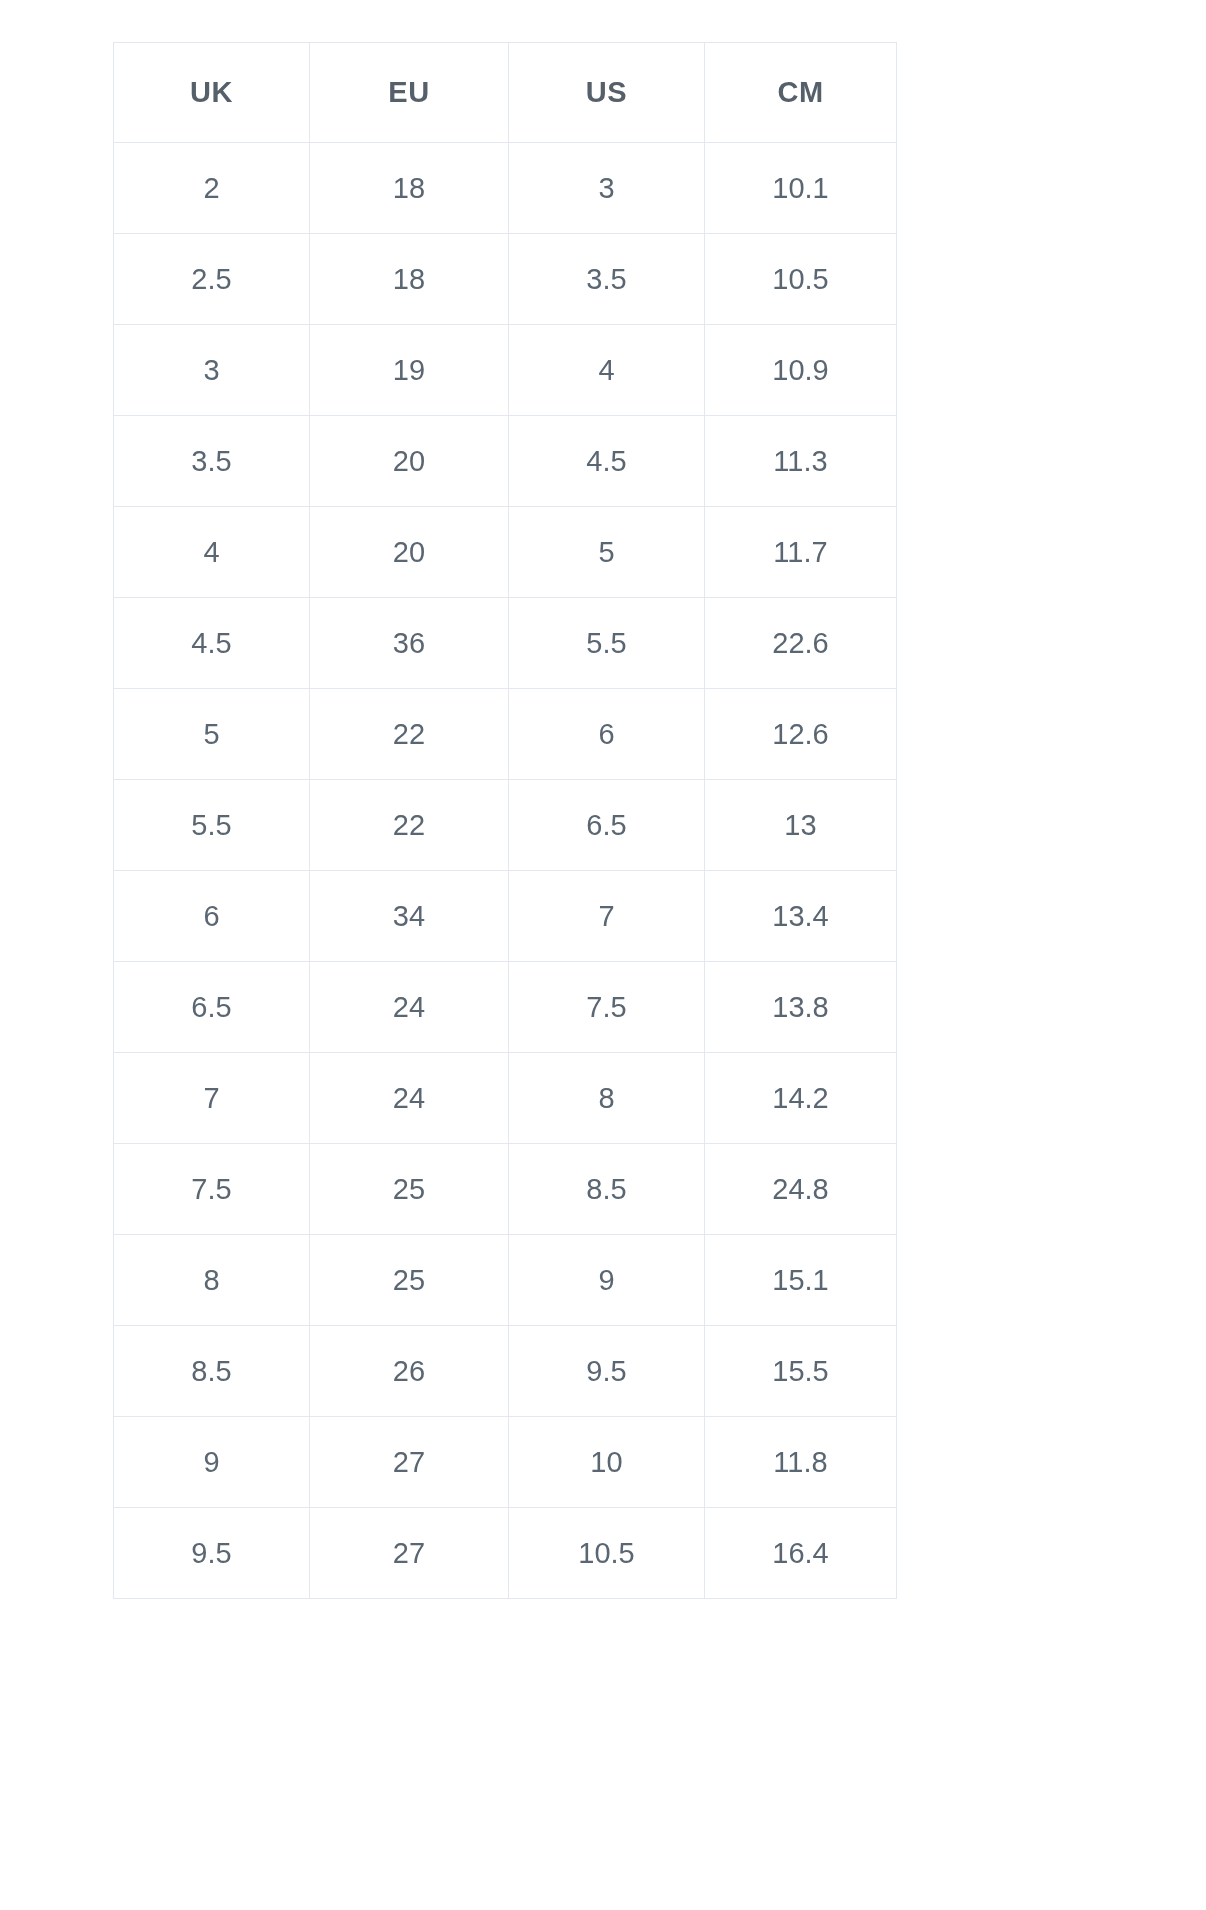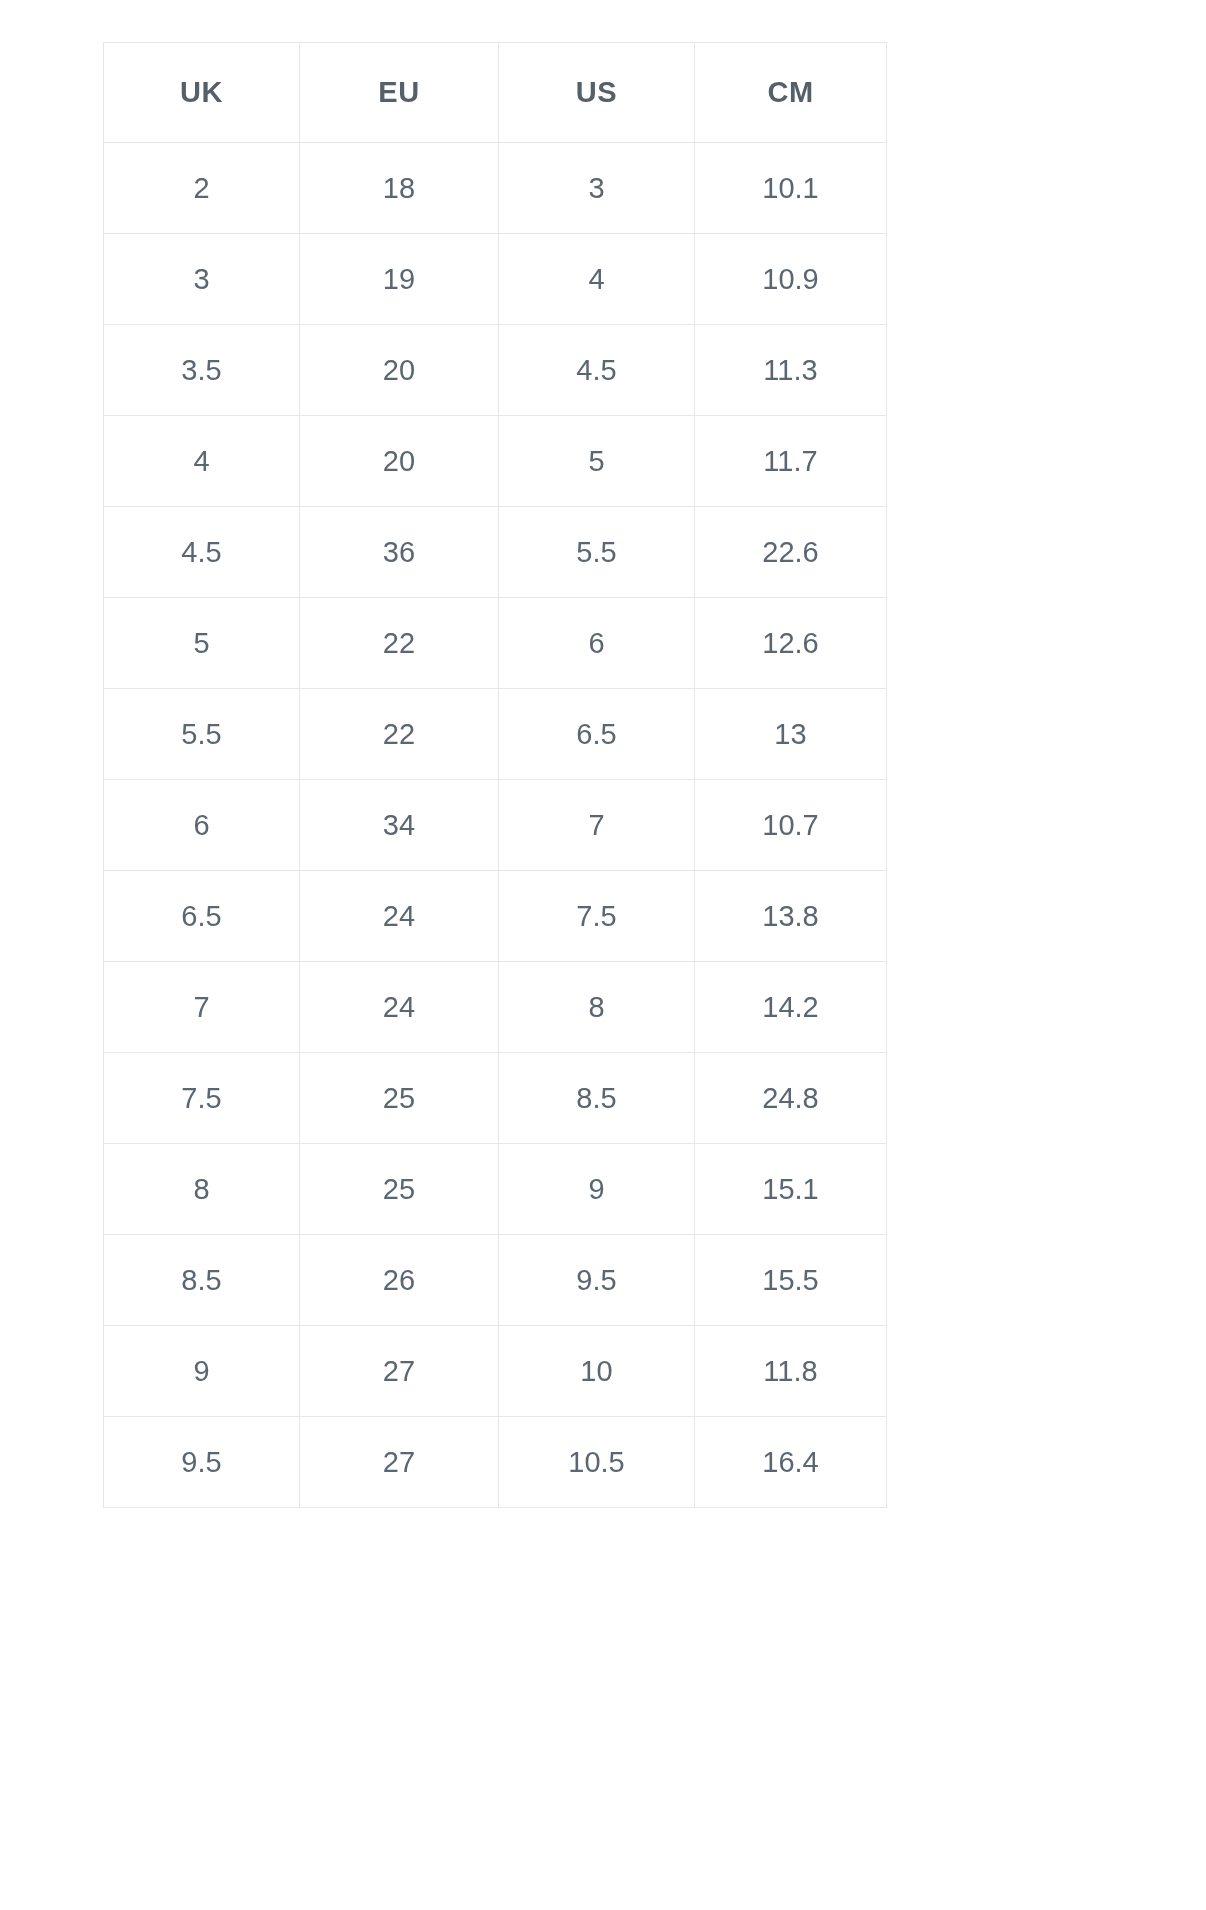--- a/index.html
+++ b/index.html
@@ -14,20 +14,21 @@
     color: #55606b;
     -webkit-font-smoothing: antialiased;
   }
 
   .page {
     width: 1092px;
     height: 1910px;
     box-sizing: border-box;
     display: block;
     position: relative;
+    margin-left: 10px;
   }
 
   .table-wrap {
     position: absolute;
     left: 103px;
     top: 42px;
     width: 783px;
   }
 
   table.size-table {
@@ -85,20 +86,26 @@
         </tr>
       </thead>
       <tbody>
         <tr>
           <td>2</td>
           <td>18</td>
           <td>3</td>
           <td>10.1</td>
         </tr>
         <tr>
+          <td>2.5</td>
+          <td>18</td>
+          <td>3.5</td>
+          <td>10.5</td>
+        </tr>
+        <tr>
           <td>3</td>
           <td>19</td>
           <td>4</td>
           <td>10.9</td>
         </tr>
         <tr>
           <td>3.5</td>
           <td>20</td>
           <td>4.5</td>
           <td>11.3</td>
@@ -124,21 +131,21 @@
         <tr>
           <td>5.5</td>
           <td>22</td>
           <td>6.5</td>
           <td>13</td>
         </tr>
         <tr>
           <td>6</td>
           <td>34</td>
           <td>7</td>
-          <td>10.7</td>
+          <td>13.4</td>
         </tr>
         <tr>
           <td>6.5</td>
           <td>24</td>
           <td>7.5</td>
           <td>13.8</td>
         </tr>
         <tr>
           <td>7</td>
           <td>24</td>

